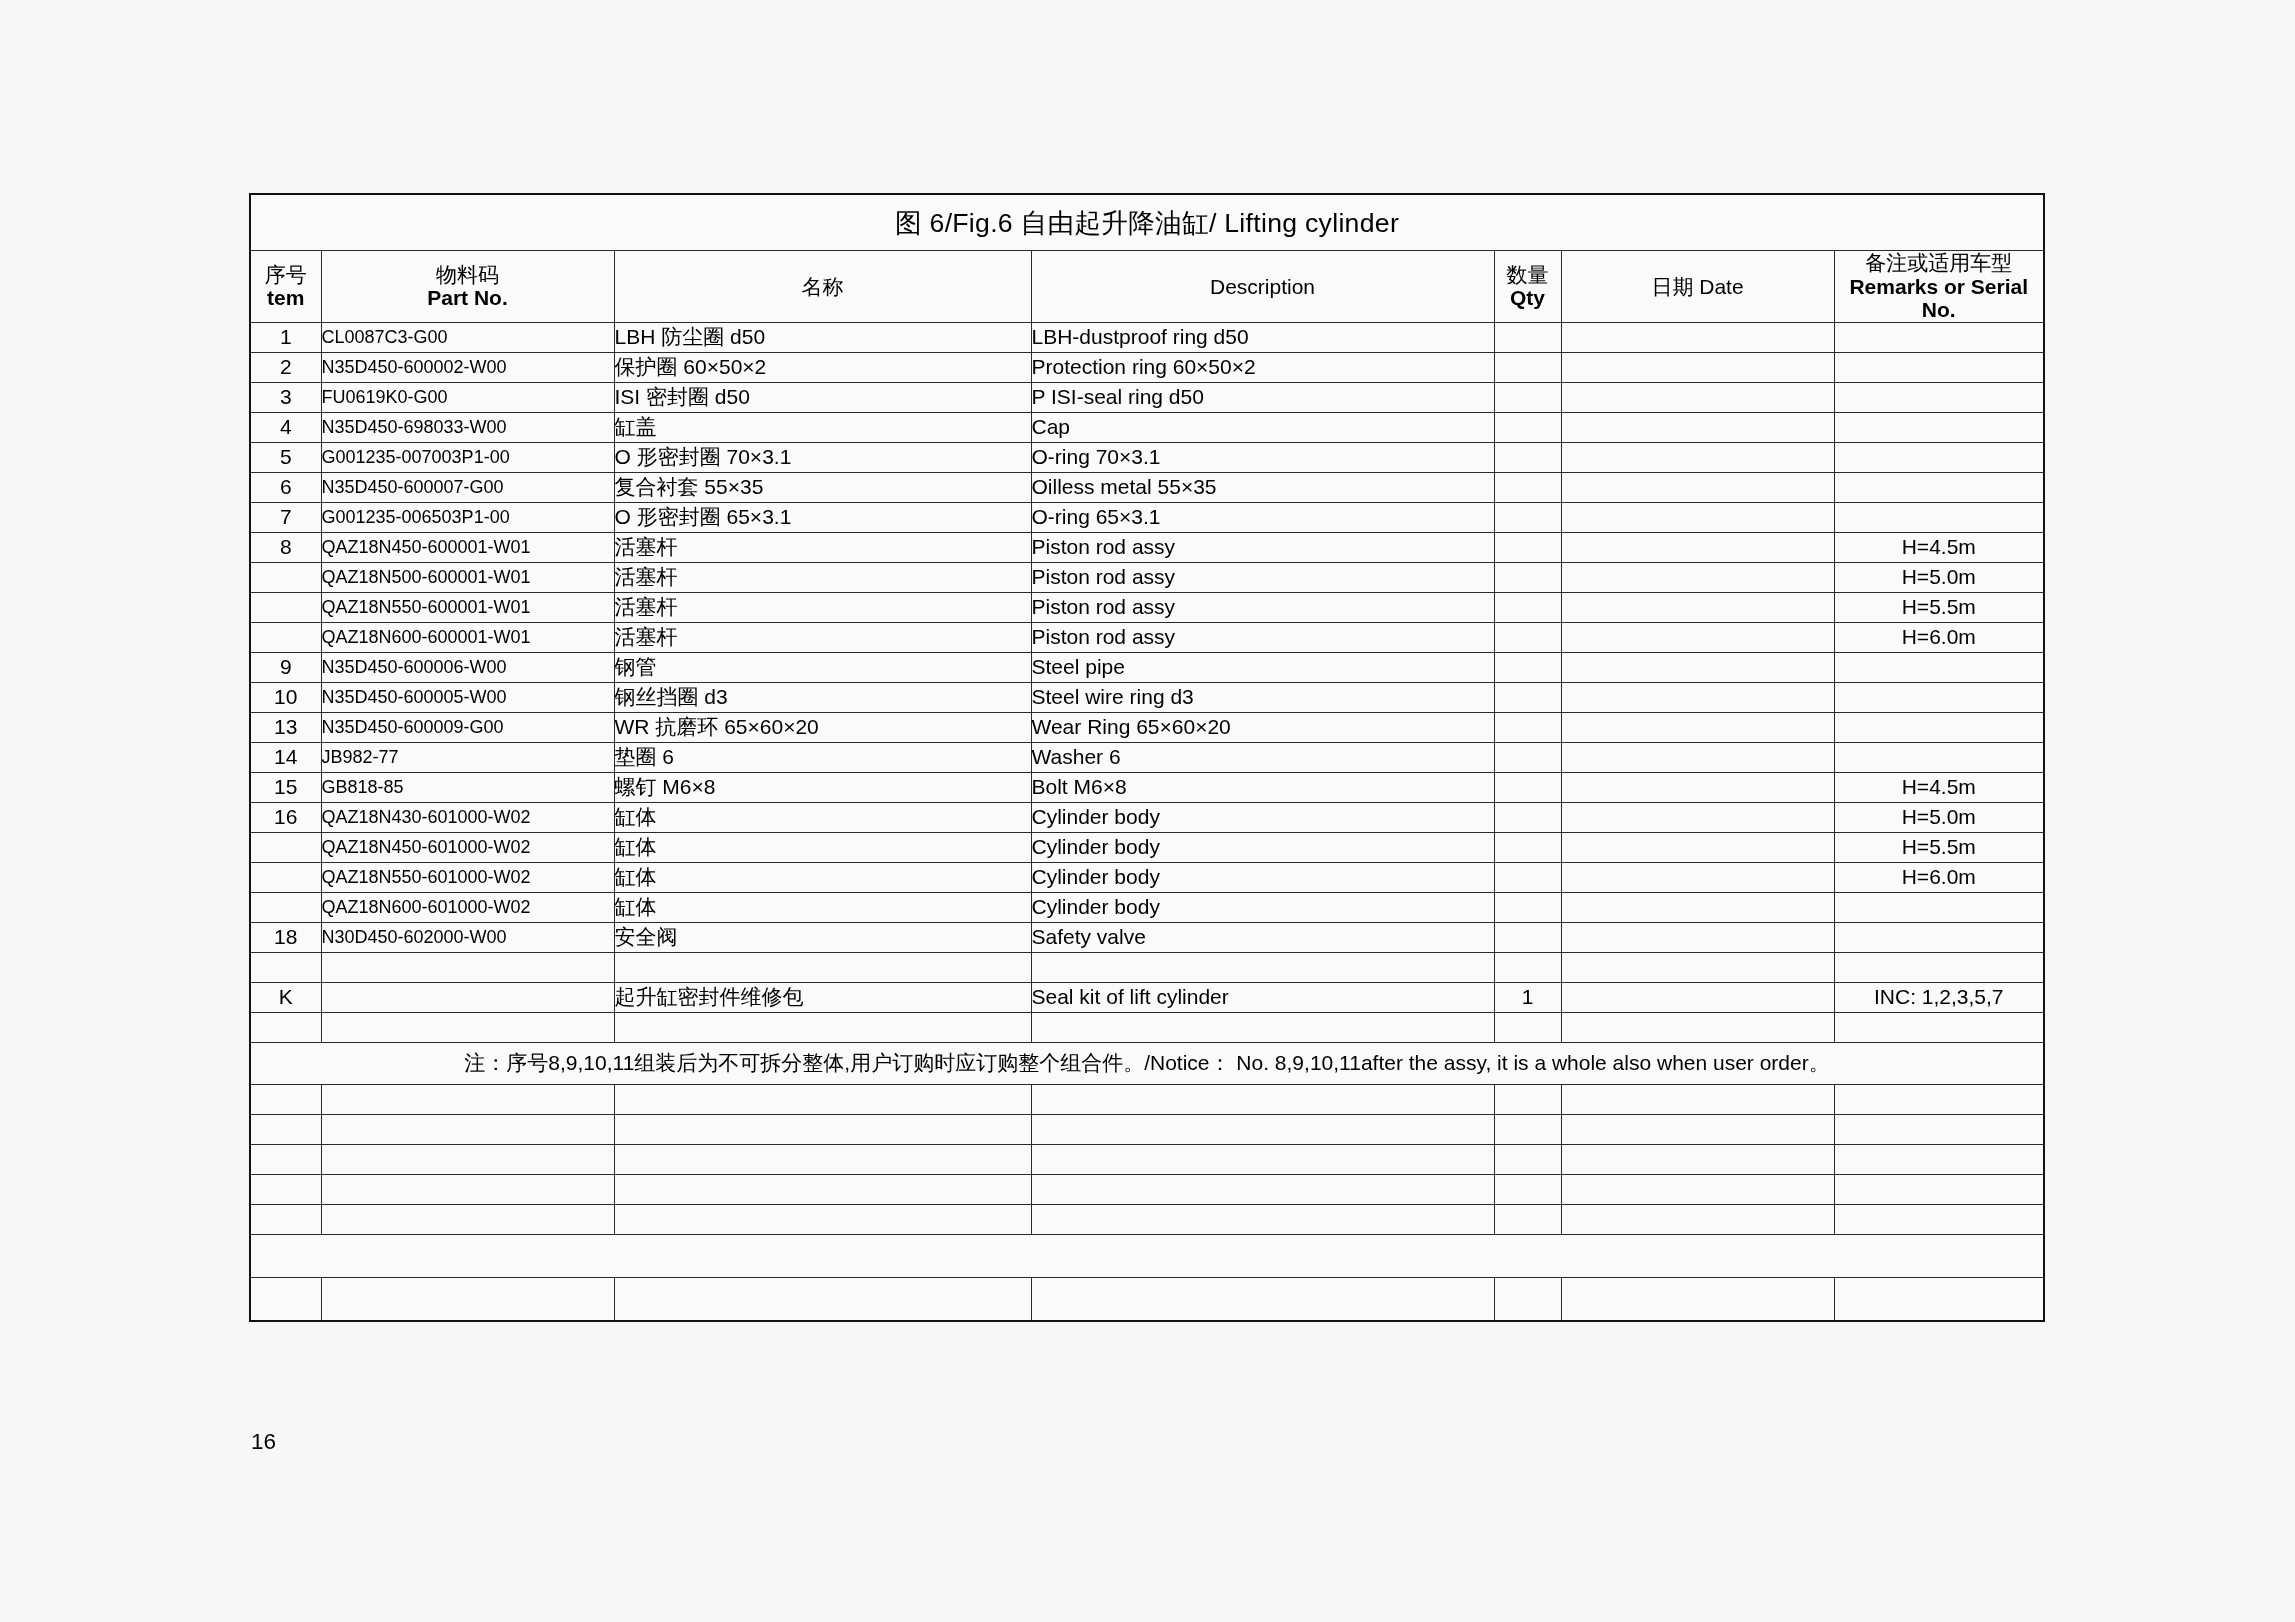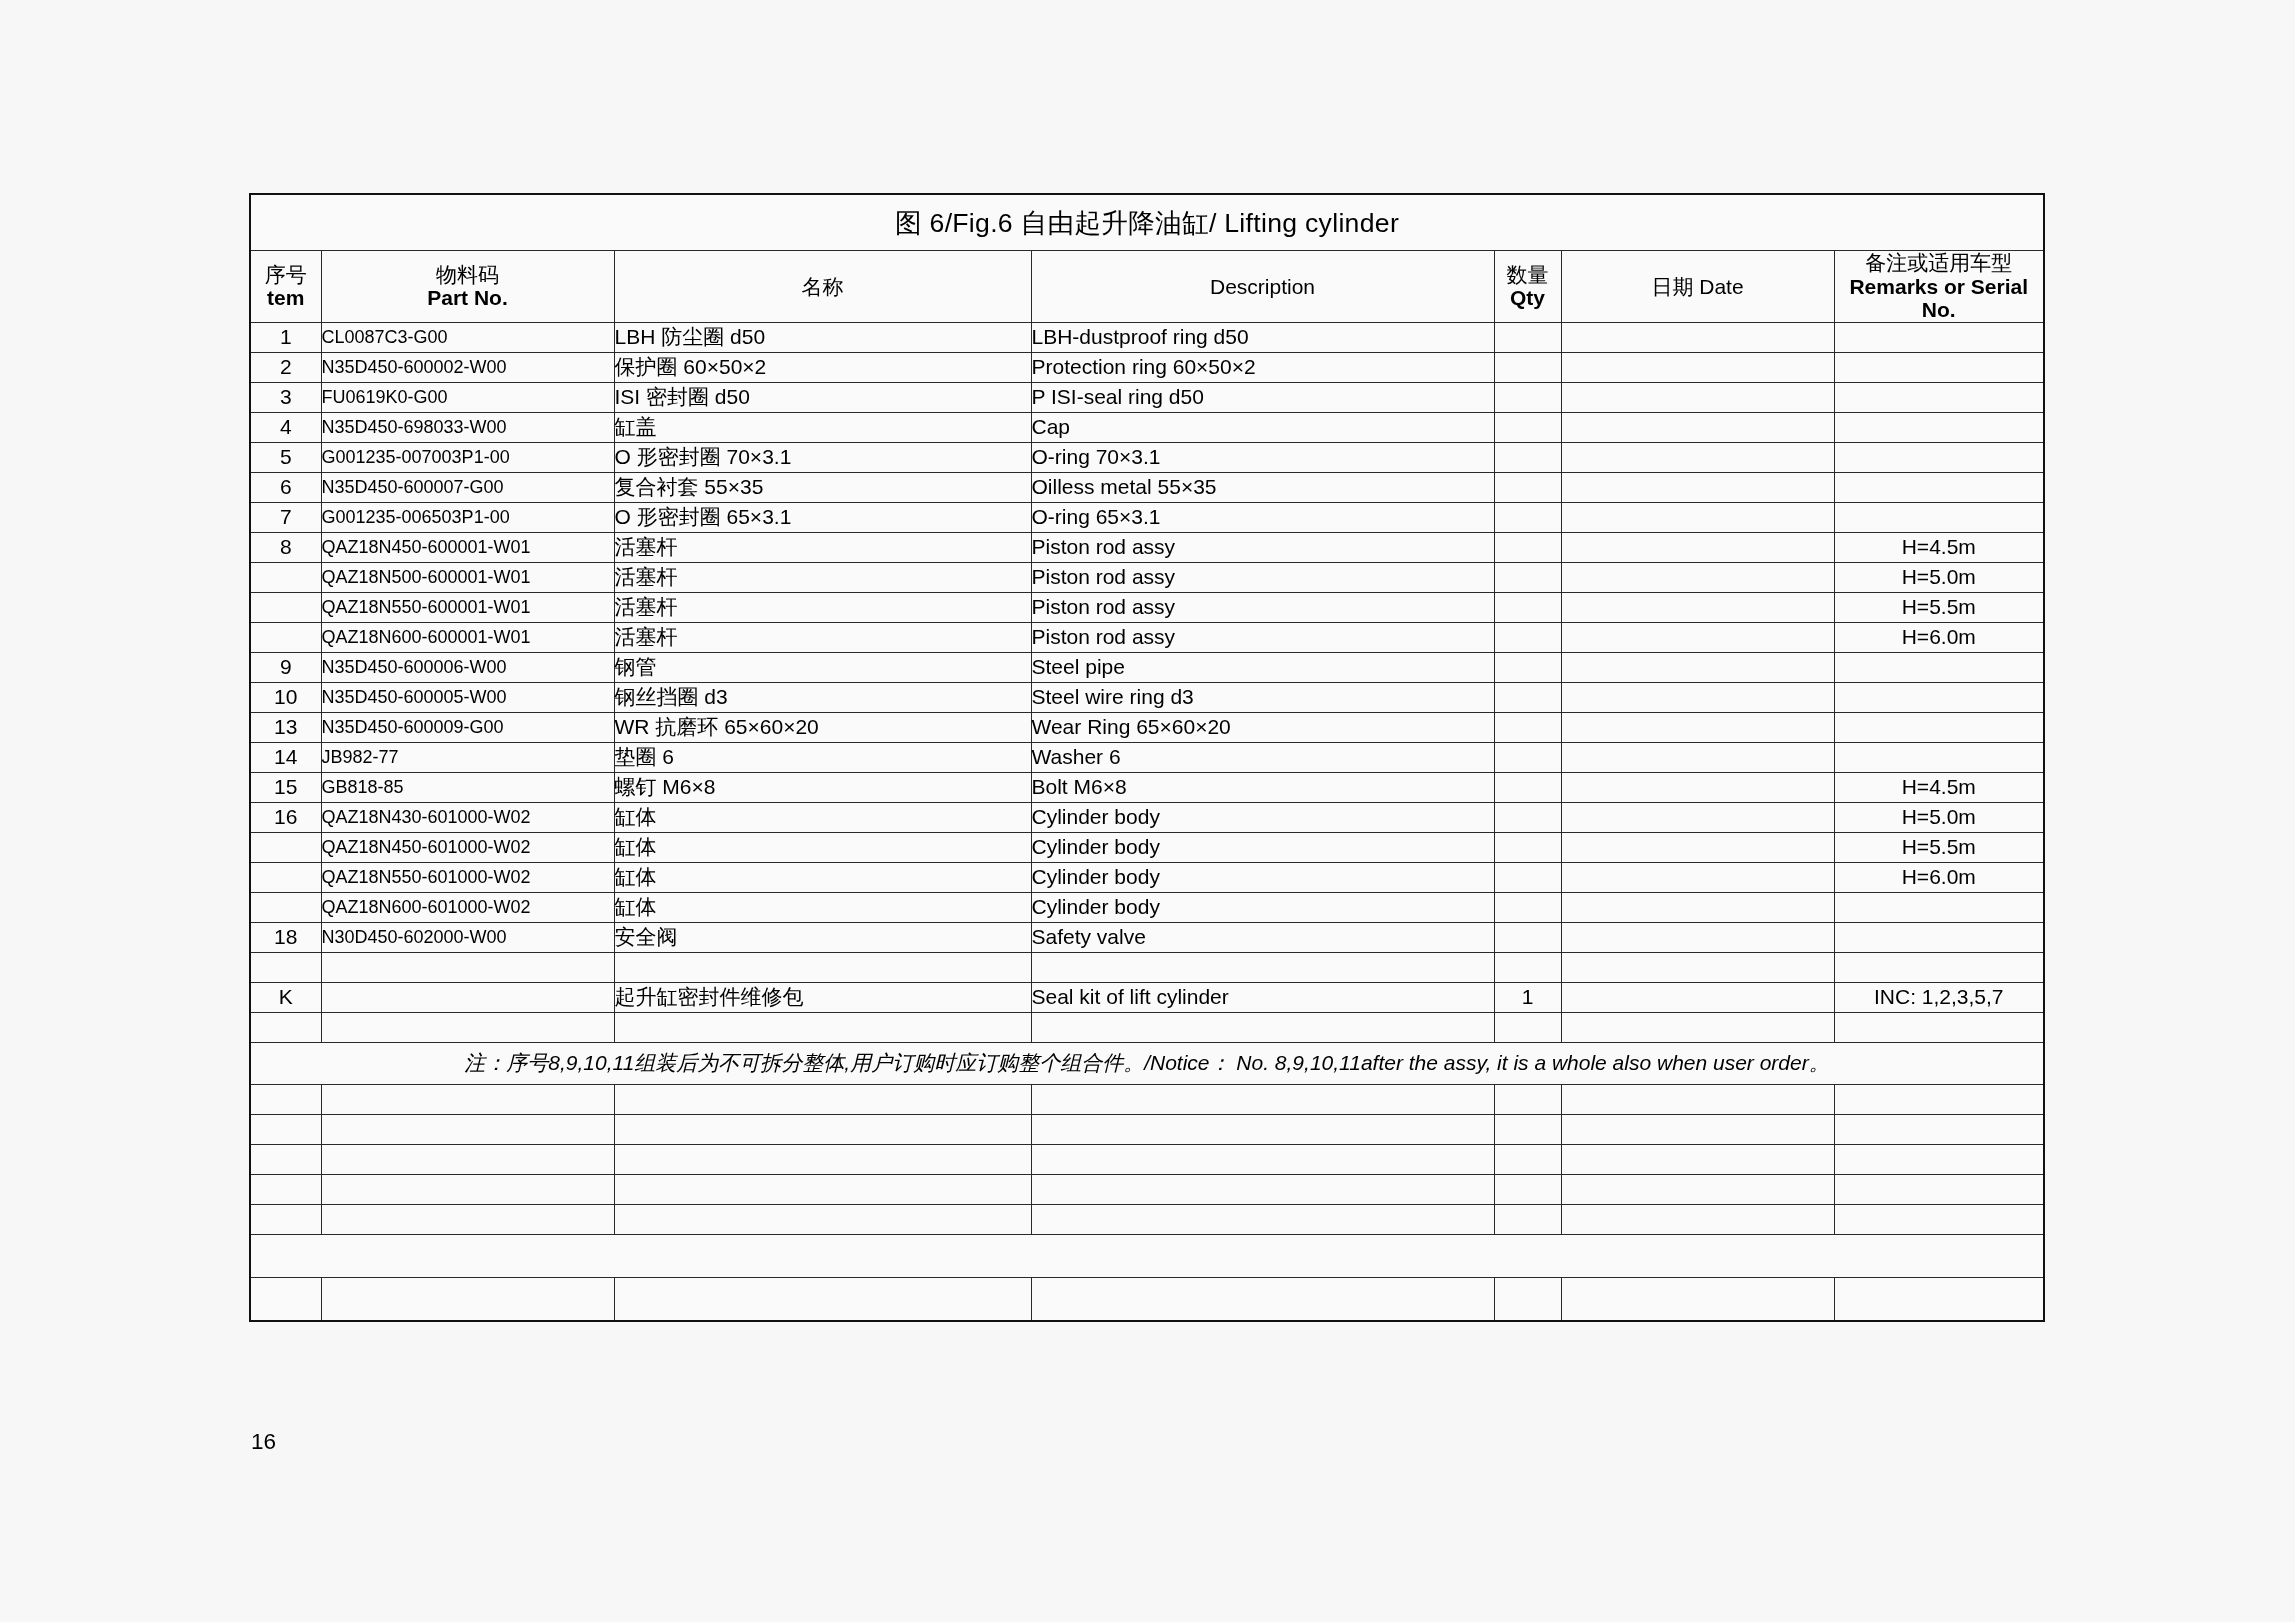--- a/index.html
+++ b/index.html
@@ -120,21 +120,20 @@
   tr.blank-row td { height: 29px; }
   tr.tall-blank td { height: 42px; }
   tr.empty-tall td { height: 42px; }
 
   .note-cell {
     height: 41px;
     text-align: center;
     font-size: 21px;
     white-space: nowrap;
     padding: 0 6.8px;
-    font-style: italic;
   }
 
   .page-num {
     position: absolute;
     left: 251px;
     top: 1429px;
     font-size: 22.5px;
   }
 </style>
 </head>

